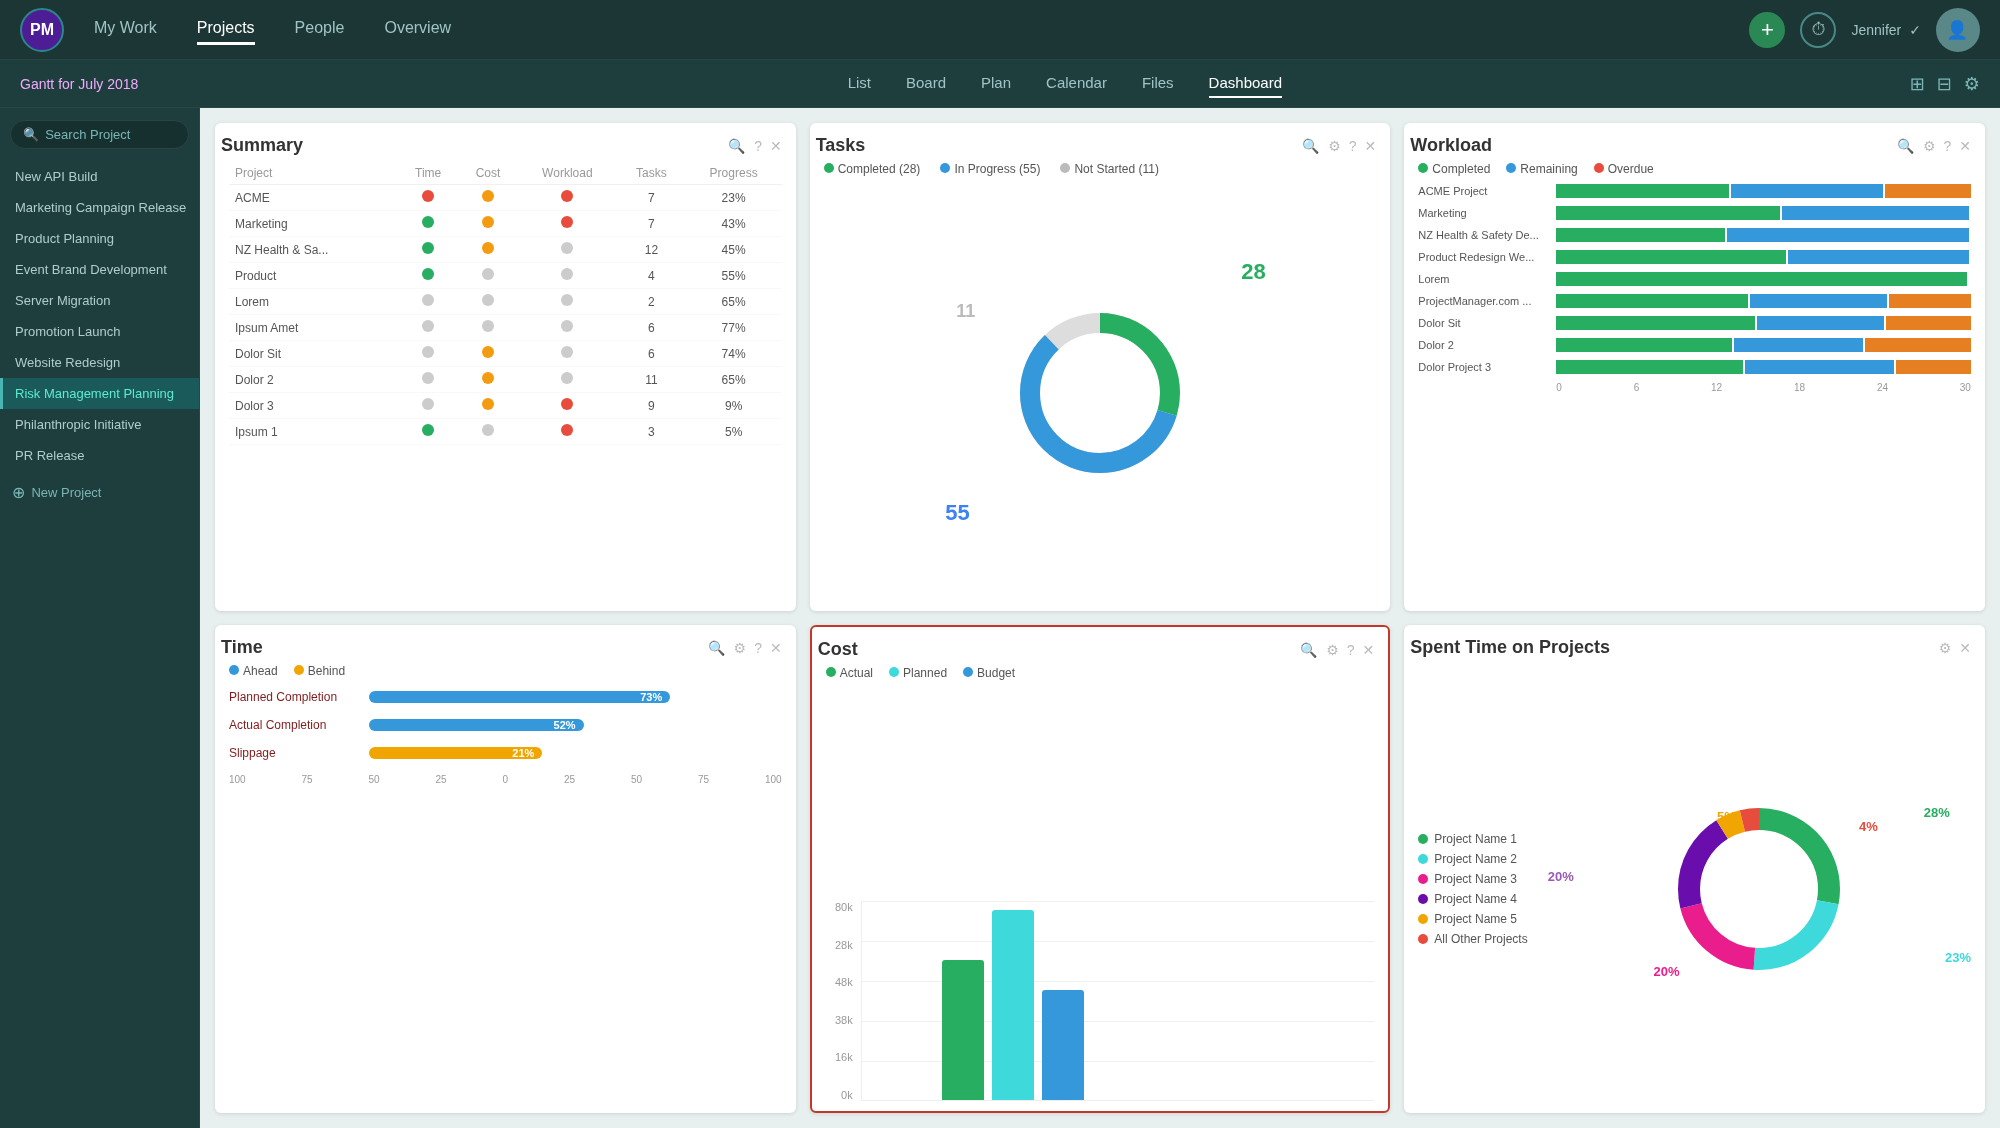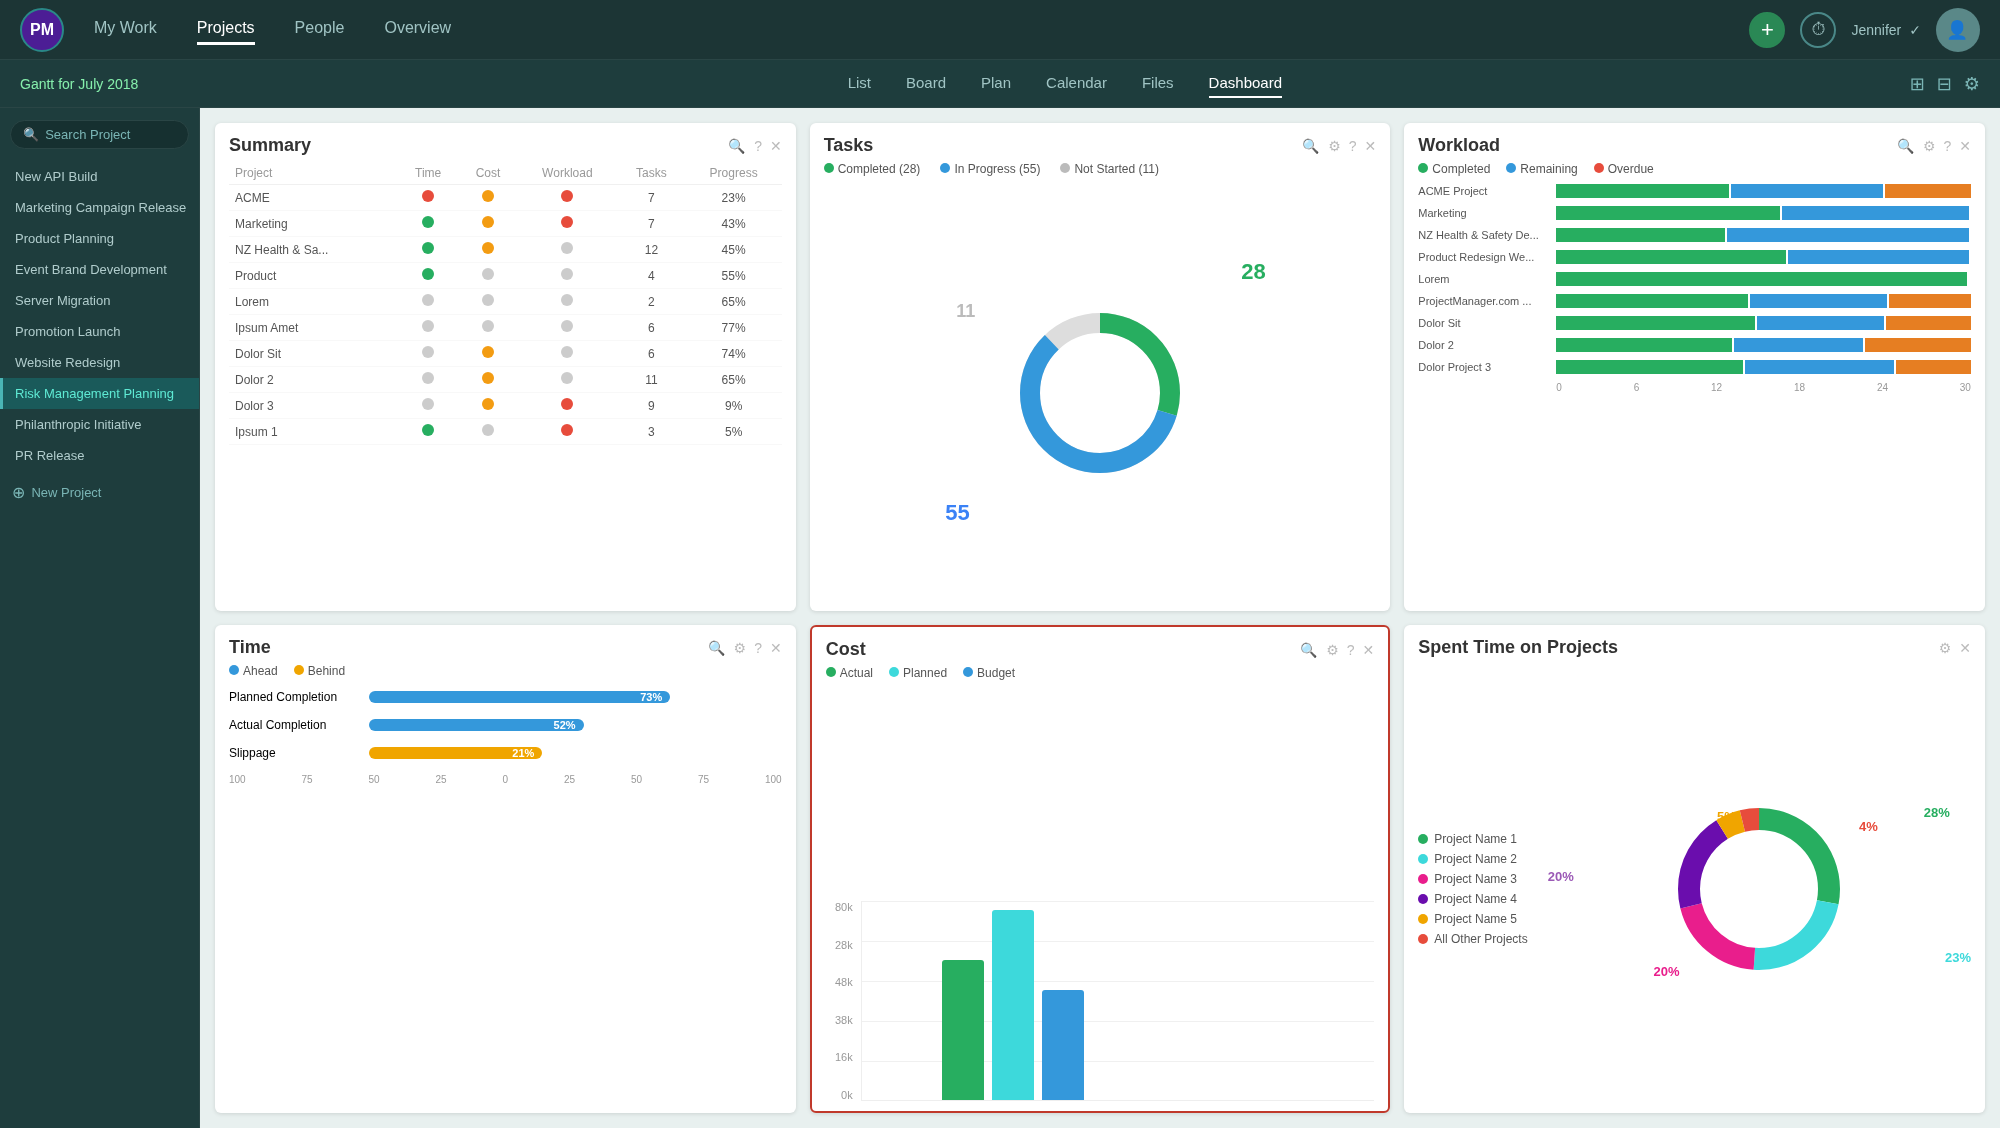--- a/index.html
+++ b/index.html
@@ -48,21 +48,21 @@
     }
 
     
     .sub-nav {
       background: #1e3d3d;
       height: 48px;
       display: flex; align-items: center;
       padding: 0 20px;
       border-bottom: 1px solid #2a4545;
     }
-    .gantt-title { color: #86efac; font-size: 14px; width: 200px; }
+    .gantt-title { color: #f0abfc; font-size: 14px; width: 200px; }
     .sub-nav-items { display: flex; flex: 1; justify-content: center; gap: 35px; }
     .sub-nav-item { color: #a0c4c4; font-size: 15px; cursor: pointer; padding: 5px 0; border-bottom: 2px solid transparent; }
     .sub-nav-item.active { color: white; border-bottom: 2px solid white; }
     .sub-nav-right { display: flex; gap: 12px; }
     .sub-icon { color: #7ab5b5; font-size: 18px; cursor: pointer; }
 
     
     .main-layout { display: flex; height: calc(1128px - 108px); }
 
     
@@ -105,21 +105,21 @@
     
     .widget {
       background: white; border-radius: 6px;
       box-shadow: 0 1px 4px rgba(0,0,0,0.12);
       display: flex; flex-direction: column;
       overflow: hidden;
     }
     .widget.highlighted { border: 2px solid #c0392b; }
     .widget-header {
       display: flex; align-items: center; justify-content: space-between;
-      padding: 12px 14px 6px 14px;
+      padding: 12px 14px 6px 6px;
     }
     .widget-title { font-size: 18px; font-weight: 600; color: #333; }
     .widget-icons { display: flex; gap: 8px; color: #bbb; font-size: 14px; }
     .widget-icon { cursor: pointer; }
     .widget-body { flex: 1; padding: 0 14px 10px 14px; overflow: hidden; }
 
     
     .summary-table { width: 100%; font-size: 12px; border-collapse: collapse; }
     .summary-table th { color: #999; font-weight: 500; padding: 4px 6px; text-align: left; border-bottom: 1px solid #f0f0f0; }
     .summary-table th:not(:first-child) { text-align: center; }
@@ -143,21 +143,21 @@
     .workload-label { width: 130px; color: #555; flex-shrink: 0; white-space: nowrap; overflow: hidden; text-overflow: ellipsis; }
     .workload-bars { display: flex; gap: 2px; flex: 1; height: 14px; }
     .bar-green { background: #27ae60; height: 100%; }
     .bar-blue { background: #3498db; height: 100%; }
     .bar-orange { background: #e67e22; height: 100%; }
     .workload-axis { display: flex; justify-content: space-between; font-size: 10px; color: #999; margin-top: 4px; padding-left: 138px; }
 
     
     .time-legend { display: flex; gap: 16px; font-size: 12px; color: #555; margin-bottom: 12px; }
     .time-bar-container { display: flex; align-items: center; margin-bottom: 14px; font-size: 12px; }
-    .time-label { width: 140px; color: #000000; flex-shrink: 0; }
+    .time-label { width: 140px; color: #7f1d1d; flex-shrink: 0; }
     .time-bar-area { flex: 1; display: flex; align-items: center; }
     .time-bar { height: 100%; border-radius: 11px; display: flex; align-items: center; justify-content: flex-end; padding-right: 8px; color: white; font-size: 11px; font-weight: 600; }
     .time-bar.blue { background: #3498db; border-radius: 6px; }
     .time-bar.gold { background: #f0a500; }
     .time-axis { display: flex; justify-content: space-between; font-size: 10px; color: #999; margin-top: 8px; }
 
     
     .cost-legend { display: flex; gap: 16px; font-size: 12px; color: #555; margin-bottom: 8px; }
 
     

